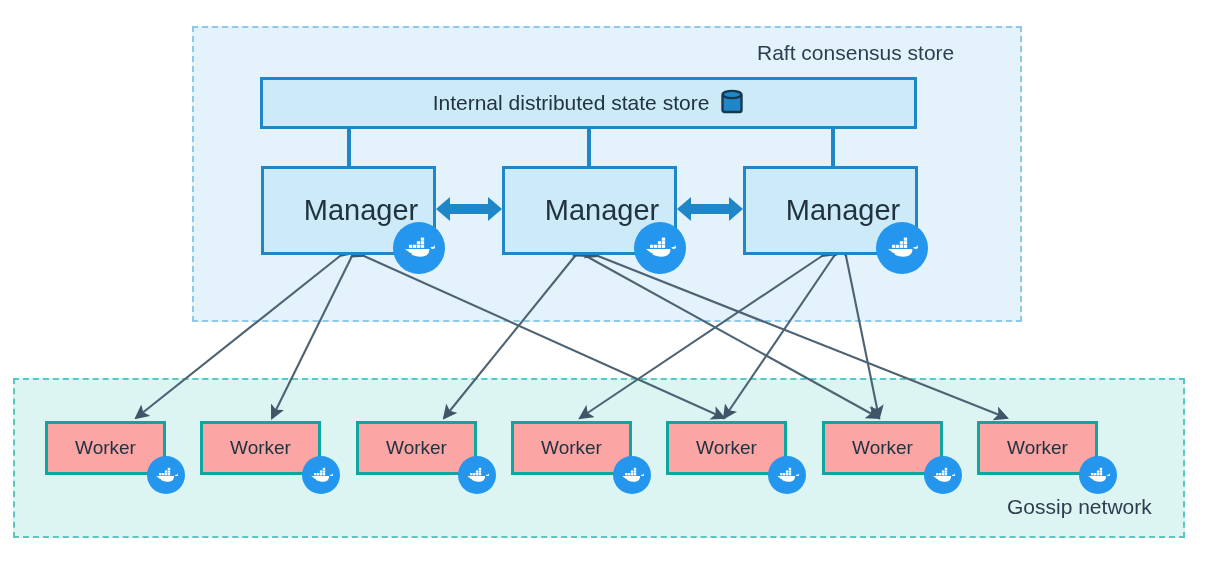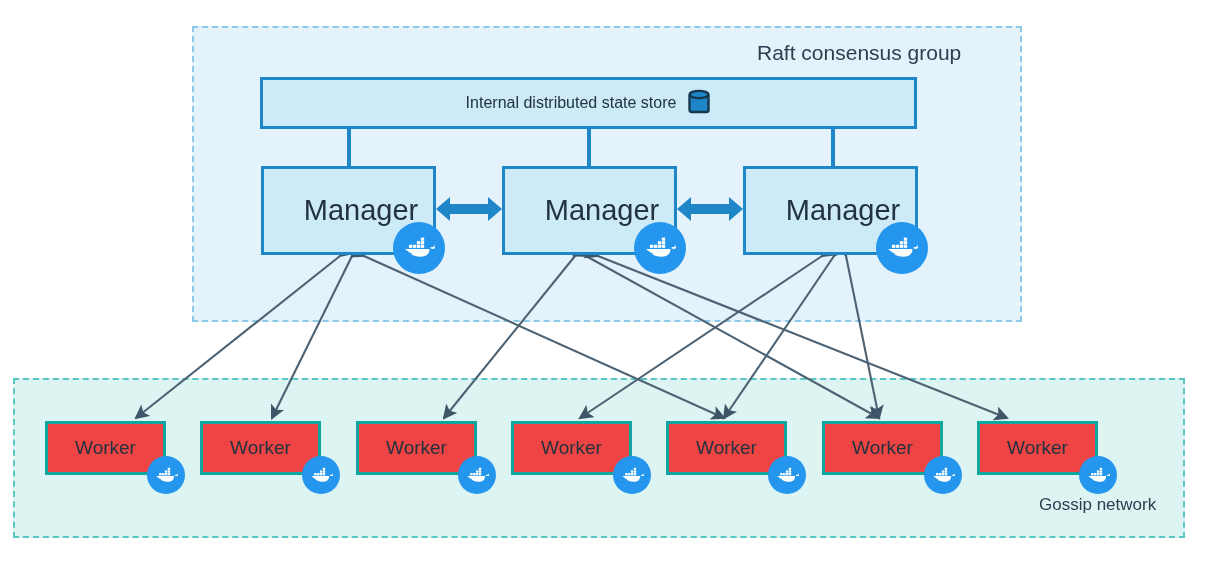--- a/index.html
+++ b/index.html
@@ -7,37 +7,37 @@
   #stage{position:relative;width:1207px;height:566px;background:#ffffff;overflow:hidden;}
 
   .group-box{position:absolute;box-sizing:border-box;}
   #raft-group{left:192px;top:26px;width:830px;height:296px;
     background:#e4f3fb;border:2px dashed #8fc9ea;}
   #gossip-group{left:13px;top:378px;width:1172px;height:160px;
     background:#dcf4f2;border:2px dashed #59c8c4;}
 
   .group-label{position:absolute;color:#2c3e50;white-space:nowrap;}
   #raft-label{left:757px;top:41px;font-size:21px;}
-  #gossip-label{left:1007px;top:495px;font-size:17px;margin-left:32px;}
+  #gossip-label{left:1007px;top:495px;font-size:21px;}
 
   .node{position:absolute;box-sizing:border-box;display:flex;
     align-items:center;justify-content:center;color:#22333f;}
 
   #state-store{left:260px;top:77px;width:657px;height:52px;
-    background:#cceaf8;border:3px solid #1f86c8;font-size:16px;align-items:center;}
+    background:#cceaf8;border:3px solid #1f86c8;font-size:21px;align-items:center;}
   #state-store .ss-inner{display:flex;align-items:center;gap:11px;}
 
   .manager{width:175px;height:89px;top:166px;
     background:#cceaf8;border:3px solid #1f86c8;font-size:29px;padding-left:25px;}
   #manager-1{left:261px;}
   #manager-2{left:502px;}
   #manager-3{left:743px;}
 
   .worker{width:121px;height:54px;top:421px;
-    background:#ef4444;border:3px solid #0fa6a0;font-size:19px;}
+    background:#fca5a5;border:3px solid #0fa6a0;font-size:19px;}
 
   .connector{position:absolute;background:#1f86c8;}
   .v-conn{width:4px;top:128px;height:38px;}
 
   .dup-arrow{position:absolute;height:10px;background:#1f86c8;top:204px;}
   .dup-arrow::before,.dup-arrow::after{content:"";position:absolute;top:-7px;
     width:0;height:0;border-top:12px solid transparent;border-bottom:12px solid transparent;}
   .dup-arrow::before{left:-13px;border-right:14px solid #1f86c8;}
   .dup-arrow::after{right:-13px;border-left:14px solid #1f86c8;}
 
@@ -52,21 +52,21 @@
     pointer-events:none;}
 </style>
 </head>
 <body>
 
 <div id="stage">
 
   <div class="group-box" id="raft-group"></div>
   <div class="group-box" id="gossip-group"></div>
 
-  <div class="group-label" id="raft-label">Raft consensus group</div>
+  <div class="group-label" id="raft-label">Raft consensus store</div>
   <div class="group-label" id="gossip-label">Gossip network</div>
 
   <svg id="wires" viewBox="0 0 1207 566">
     <defs>
       <marker id="ah" markerWidth="7" markerHeight="7" refX="6" refY="3.5" orient="auto" markerUnits="strokeWidth">
         <path d="M0,0 L7,3.5 L0,7 L1.6,3.5 z" fill="#3f5668"></path>
       </marker>
     </defs>
     <g stroke="#5d7policy"></g>
     <g fill="none" stroke="#5a7governor"></g>

